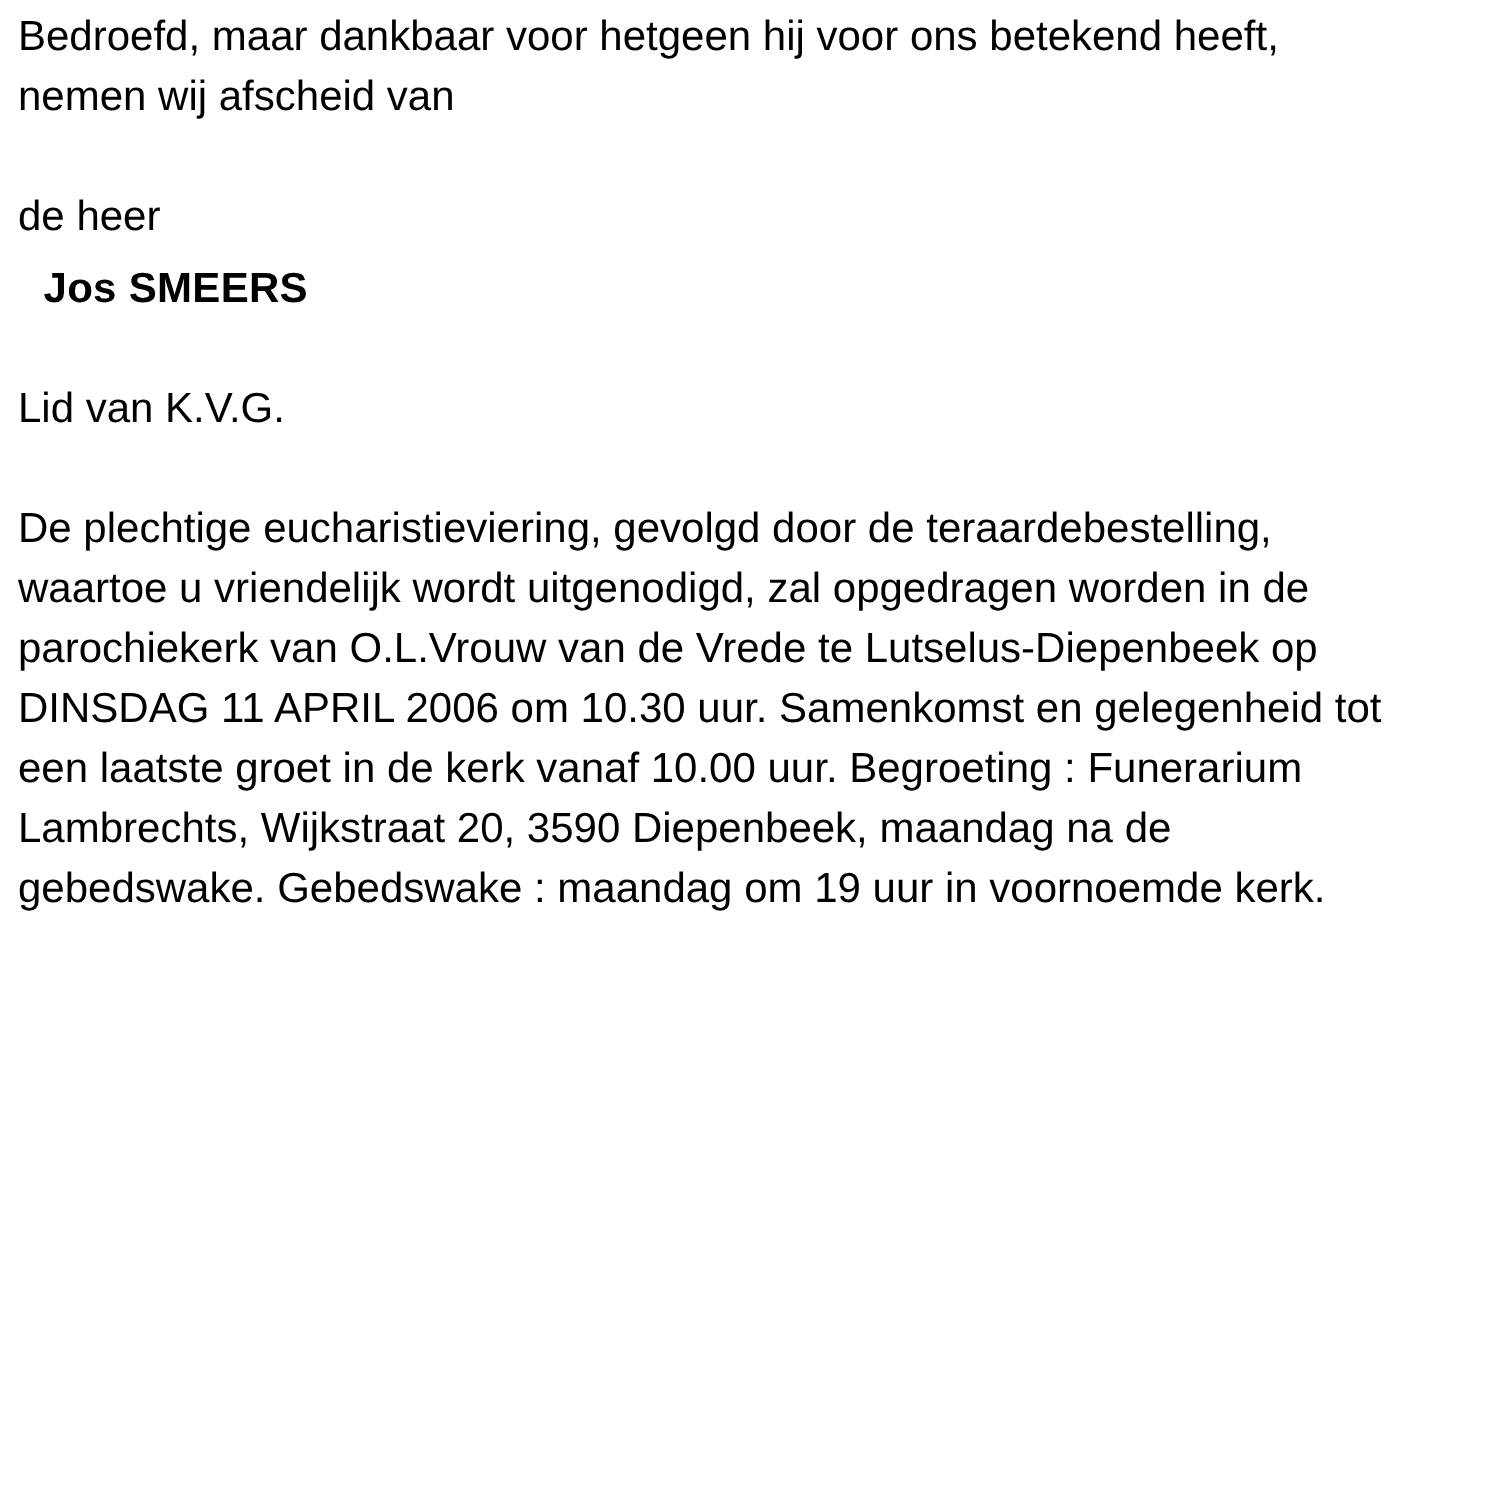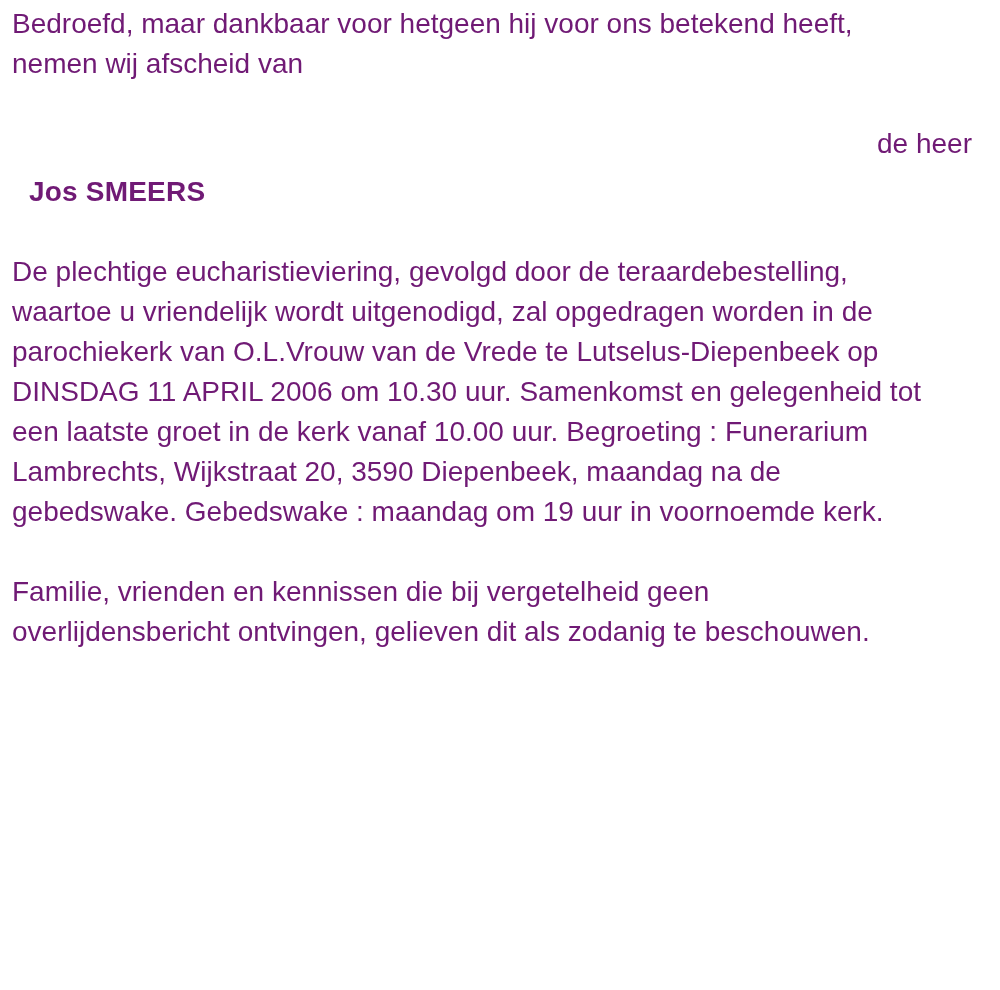--- a/index.html
+++ b/index.html
@@ -9,58 +9,56 @@
   }
   body {
     width: 1000px;
     height: 990px;
     overflow: hidden;
   }
   .doc {
     box-sizing: border-box;
     width: 1000px;
     height: 990px;
-    padding: 4px 28px 0 12px;
+    padding: 4px 8px 0 12px;
     font-family: "Liberation Sans", "DejaVu Sans", sans-serif;
     font-size: 28px;
     line-height: 40px;
-    color: #701a75;
+    color: #000000;
     background: #ffffff;
   }
   .doc p {
     margin: 0 0 40px 0;
     white-space: pre-line; 
   }
   .doc p.salutation {
     margin-bottom: 8px;
-    text-align: right;
   }
   .doc p.deceased-name {
     font-weight: 700;
     letter-spacing: 0.2px;
     margin-left: 17px;
   }
 </style>
 </head>
 <body>
 
 <div class="doc">
   <p>Bedroefd, maar dankbaar voor hetgeen hij voor ons betekend heeft,
 nemen wij afscheid van</p>
 
   <p class="salutation">de heer</p>
 
   <p class="deceased-name">Jos SMEERS</p>
 
+  <p>Lid van K.V.G.</p>
 
 
   <p>De plechtige eucharistieviering, gevolgd door de teraardebestelling,
 waartoe u vriendelijk wordt uitgenodigd, zal opgedragen worden in de
 parochiekerk van O.L.Vrouw van de Vrede te Lutselus-Diepenbeek op
 DINSDAG 11 APRIL 2006 om 10.30 uur. Samenkomst en gelegenheid tot
 een laatste groet in de kerk vanaf 10.00 uur. Begroeting : Funerarium
 Lambrechts, Wijkstraat 20, 3590 Diepenbeek, maandag na de
 gebedswake. Gebedswake : maandag om 19 uur in voornoemde kerk.</p>
 
 
-  <p>Familie, vrienden en kennissen die bij vergetelheid geen
-overlijdensbericht ontvingen, gelieven dit als zodanig te beschouwen.</p>
 </div>
 
 </body></html>

